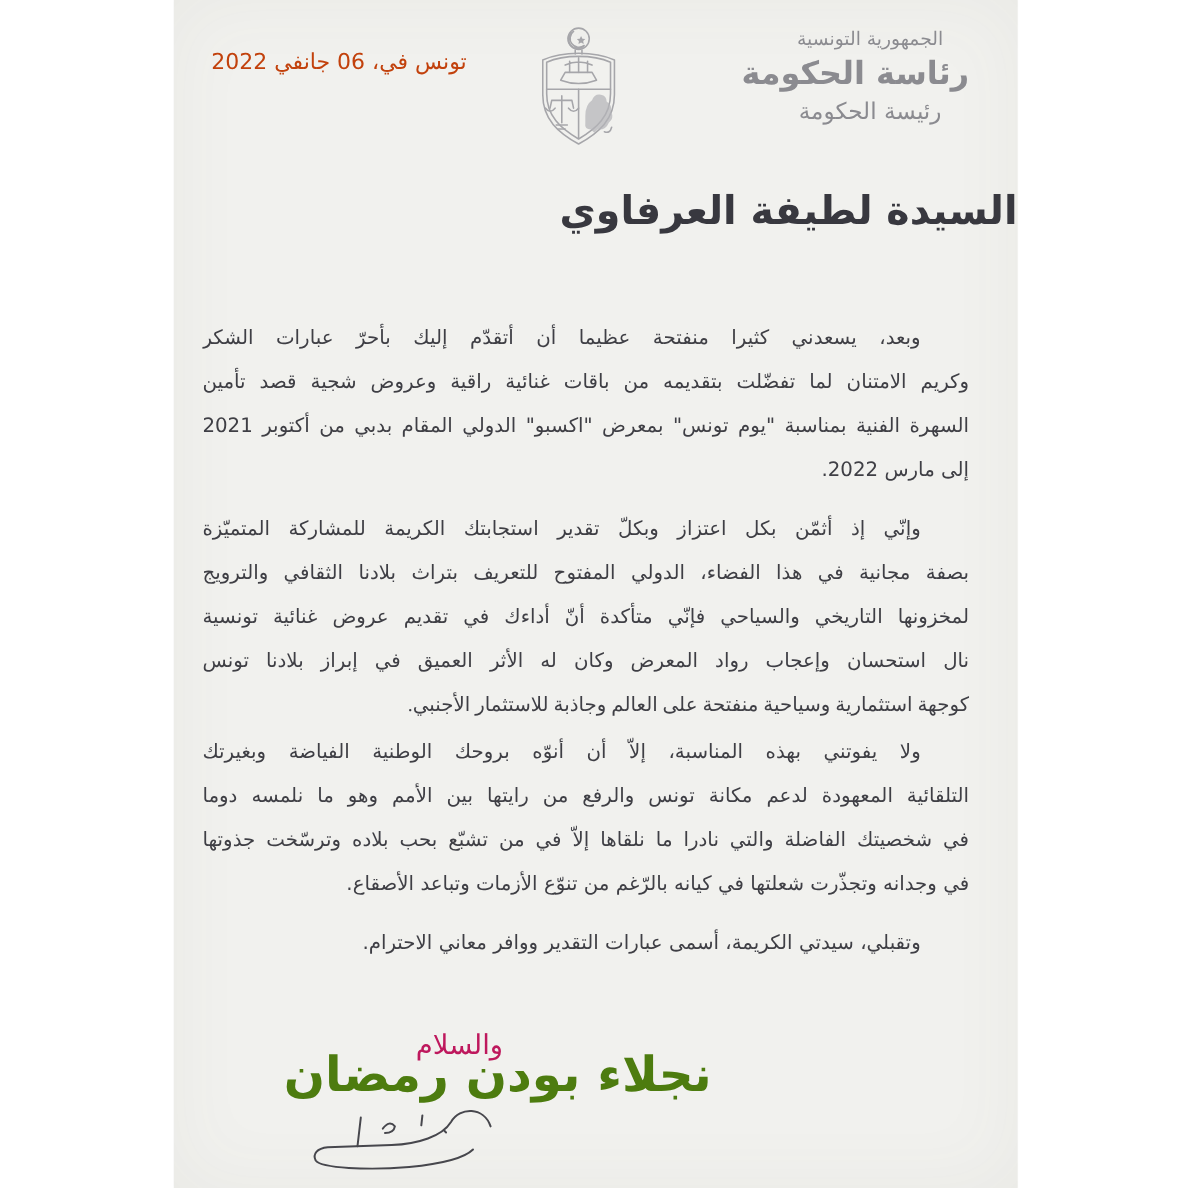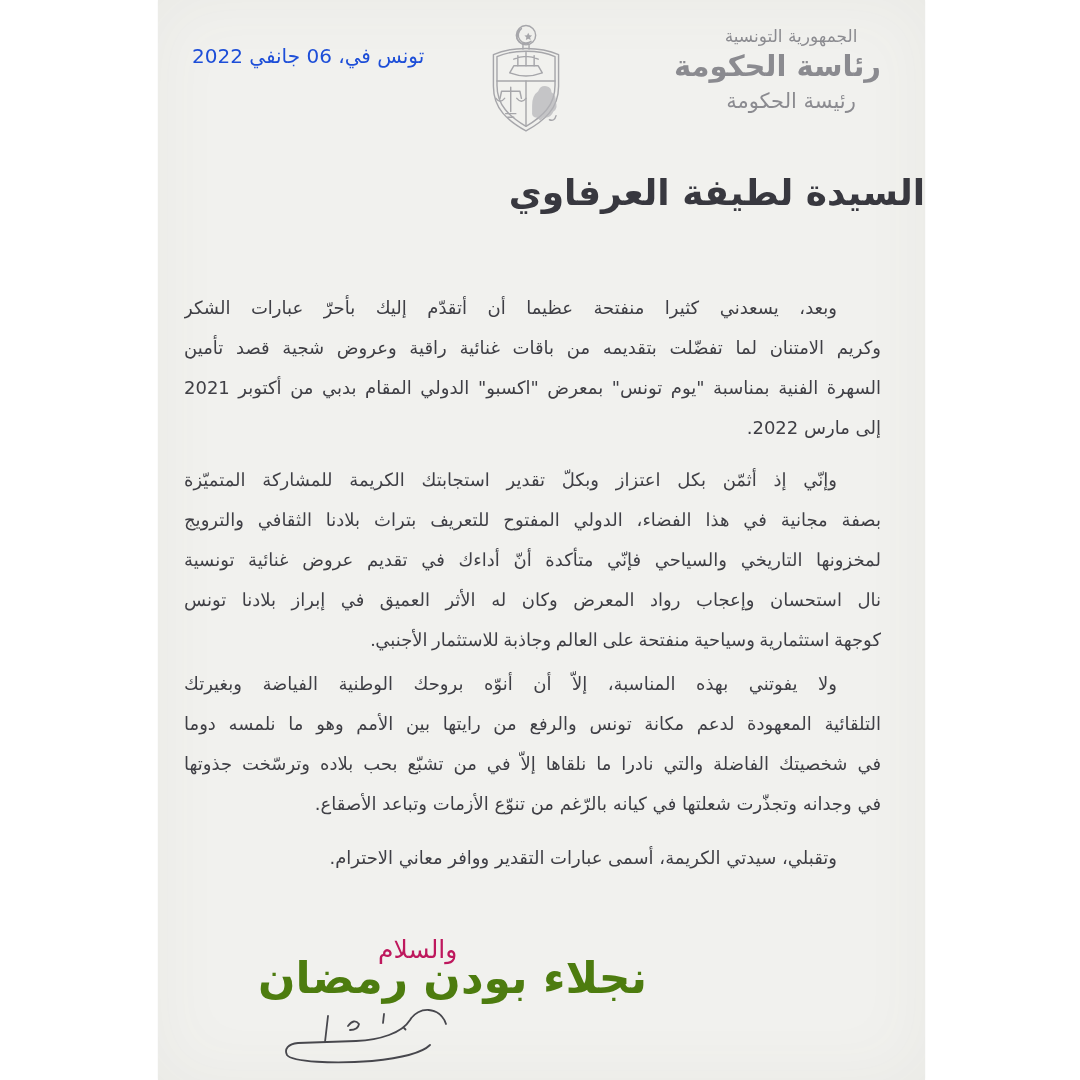--- a/index.html
+++ b/index.html
@@ -6,21 +6,21 @@
   #canvas{
     position:relative;width:1080px;height:1080px;background:#ffffff;
     overflow:hidden;font-family:"DejaVu Sans",sans-serif;
   }
   .paper{
     position:absolute;left:158px;top:0;width:767px;height:1080px;
     background:#f1f1ee;
     box-shadow:inset 0 0 70px rgba(90,90,80,0.05), 0 0 2px rgba(0,0,0,0.05);
   }
   .date{
-    position:absolute;left:34px;top:44px;font-size:20px;color:#1d4ed8;
+    position:absolute;left:34px;top:44px;font-size:20px;color:#c2410c;
     direction:rtl;white-space:nowrap;
   }
   .emblem{position:absolute;left:324px;top:22px;width:88px;height:112px;}
   .letterhead{
     position:absolute;right:44px;top:26px;width:180px;text-align:center;
     color:#8b8b90;direction:rtl;
   }
   .lh1{font-size:17px;white-space:nowrap;}
   .lh2{font-size:29px;font-weight:bold;margin-top:3px;white-space:nowrap;letter-spacing:0.5px;}
   .lh3{font-size:21px;margin-top:6px;white-space:nowrap;}

